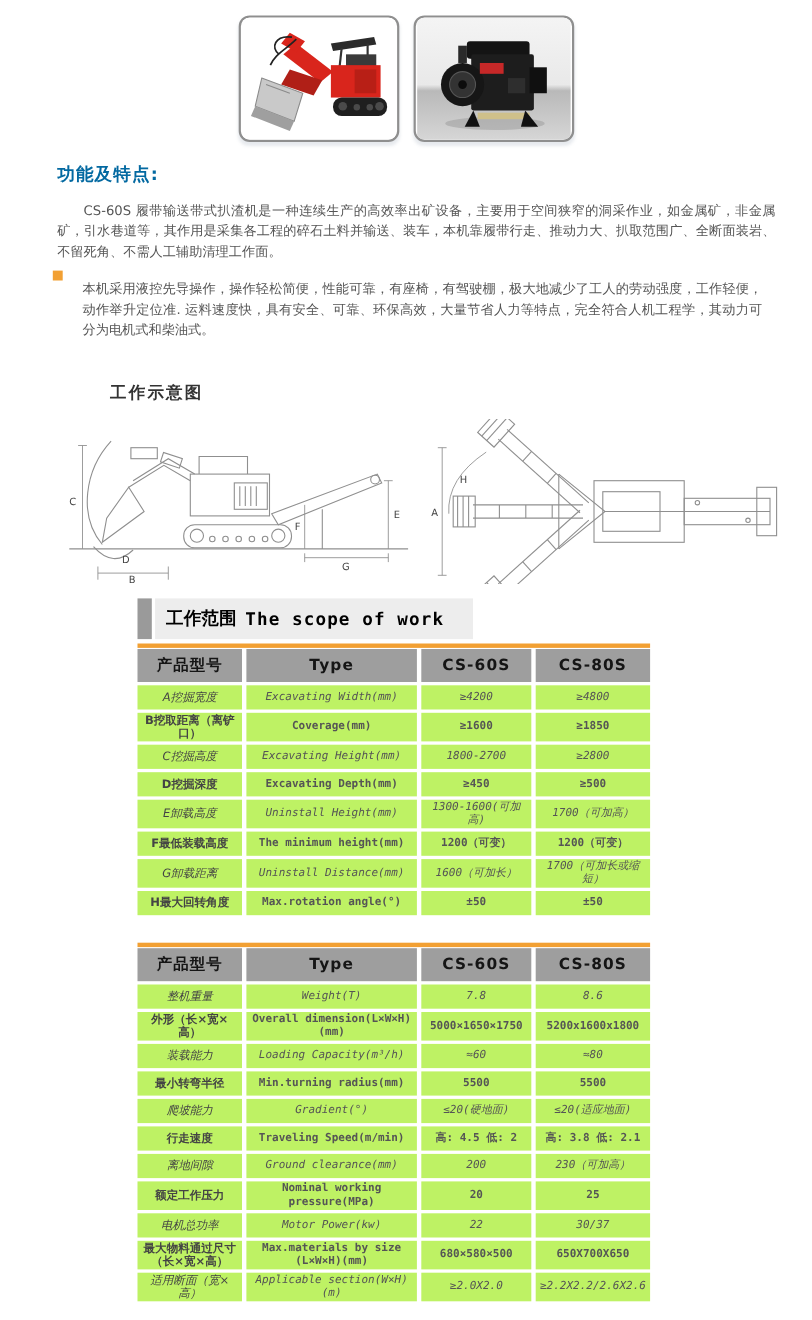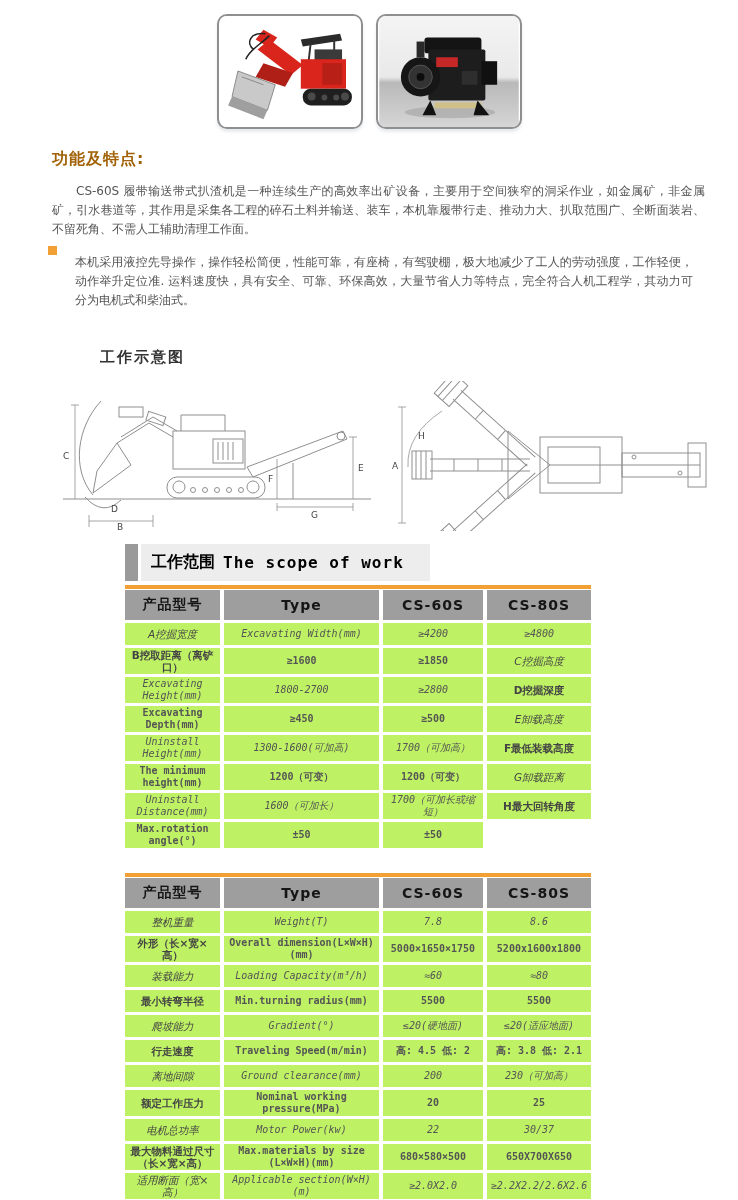--- a/index.html
+++ b/index.html
@@ -9,21 +9,21 @@
   }
   
   .hero{display:flex;justify-content:center;gap:13px;padding-top:14px;}
   .frame{
     width:142px;height:111px;border:2px solid #8f8f8f;border-radius:10px;
     background:#fff;overflow:hidden;box-shadow:0 3px 3px rgba(120,140,160,.18);
   }
   .frame svg{width:100%;height:100%;display:block;}
   
   .features{margin:20px 33px 0 52px;}
-  .features .heading{font-size:16px;font-weight:bold;color:#a16207;margin:0 0 12px 0;letter-spacing:1px;}
+  .features .heading{font-size:16px;font-weight:bold;color:#0369a1;margin:0 0 12px 0;letter-spacing:1px;}
   .para{font-size:12px;line-height:19px;text-indent:2em;margin:0;text-align:justify;color:#555;}
   .bullet{display:flex;margin-top:2px;}
   .bullet .sq{flex:0 0 9px;width:9px;height:9px;background:#F2A033;margin:5px 6px 0 -4px;}
   .bullet p{font-size:12px;line-height:19px;margin:12px;text-align:justify;color:#555;}
   
   .diagram-heading{margin:26px 0 14px 100px;font-size:15px;font-weight:bold;color:#333;letter-spacing:2px;}
   .diagram{margin:8px 0 0 55px;}
   .diagram svg{display:block;}
   .dwg{stroke:#8f8f8f;stroke-width:1;fill:none;}
   .dim{stroke:#8f8f8f;stroke-width:0.8;fill:none;}
@@ -249,20 +249,21 @@
   <div class="spec-table">
     <div class="th">产品型号</div>
     <div class="th">Type</div>
     <div class="th">CS-60S</div>
     <div class="th">CS-80S</div>
   <div class="td c0 odd">A挖掘宽度</div>
       <div class="td c1 odd">Excavating Width(mm)</div>
       <div class="td c2 odd">≥4200</div>
       <div class="td c3 odd">≥4800</div>
       <div class="td c0 even">B挖取距离（离铲口）</div>
+      <div class="td c1 even">Coverage(mm)</div>
       <div class="td c2 even">≥1600</div>
       <div class="td c3 even">≥1850</div>
       <div class="td c0 odd">C挖掘高度</div>
       <div class="td c1 odd">Excavating Height(mm)</div>
       <div class="td c2 odd">1800-2700</div>
       <div class="td c3 odd">≥2800</div>
       <div class="td c0 even">D挖掘深度</div>
       <div class="td c1 even">Excavating Depth(mm)</div>
       <div class="td c2 even">≥450</div>
       <div class="td c3 even">≥500</div>

